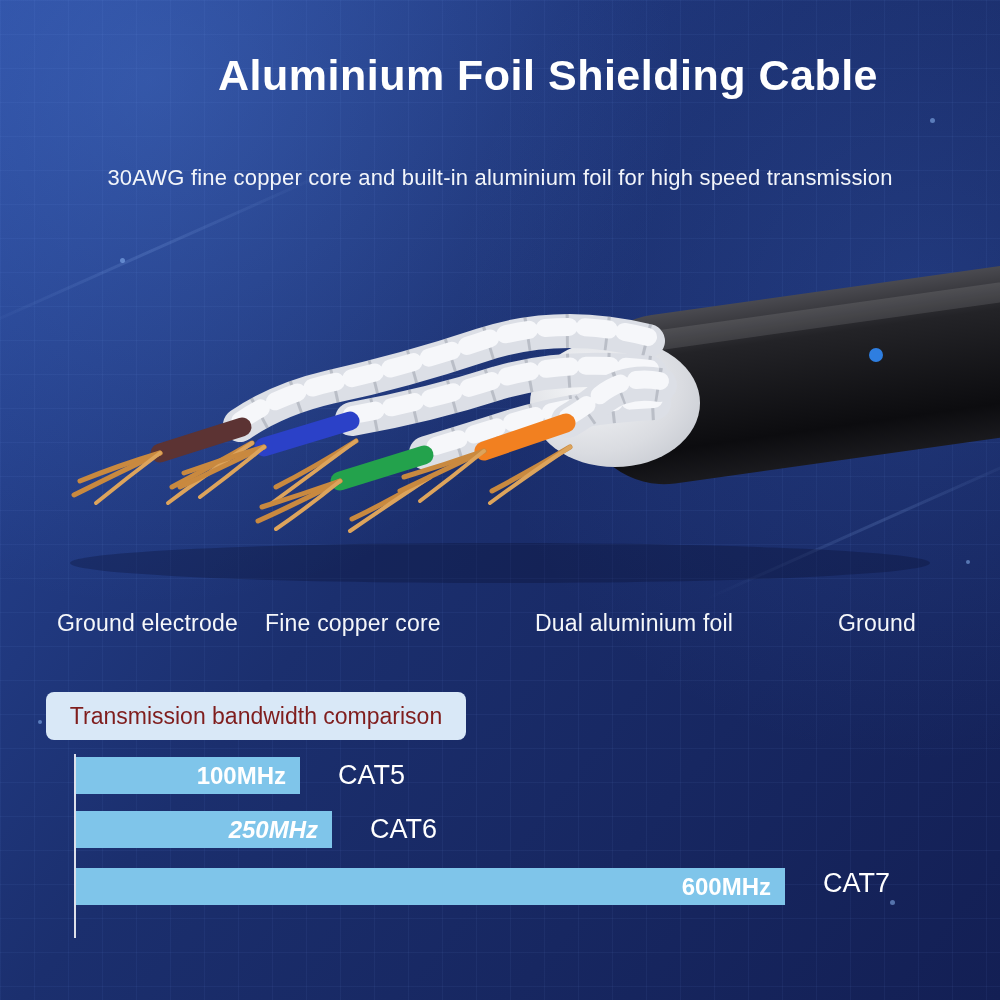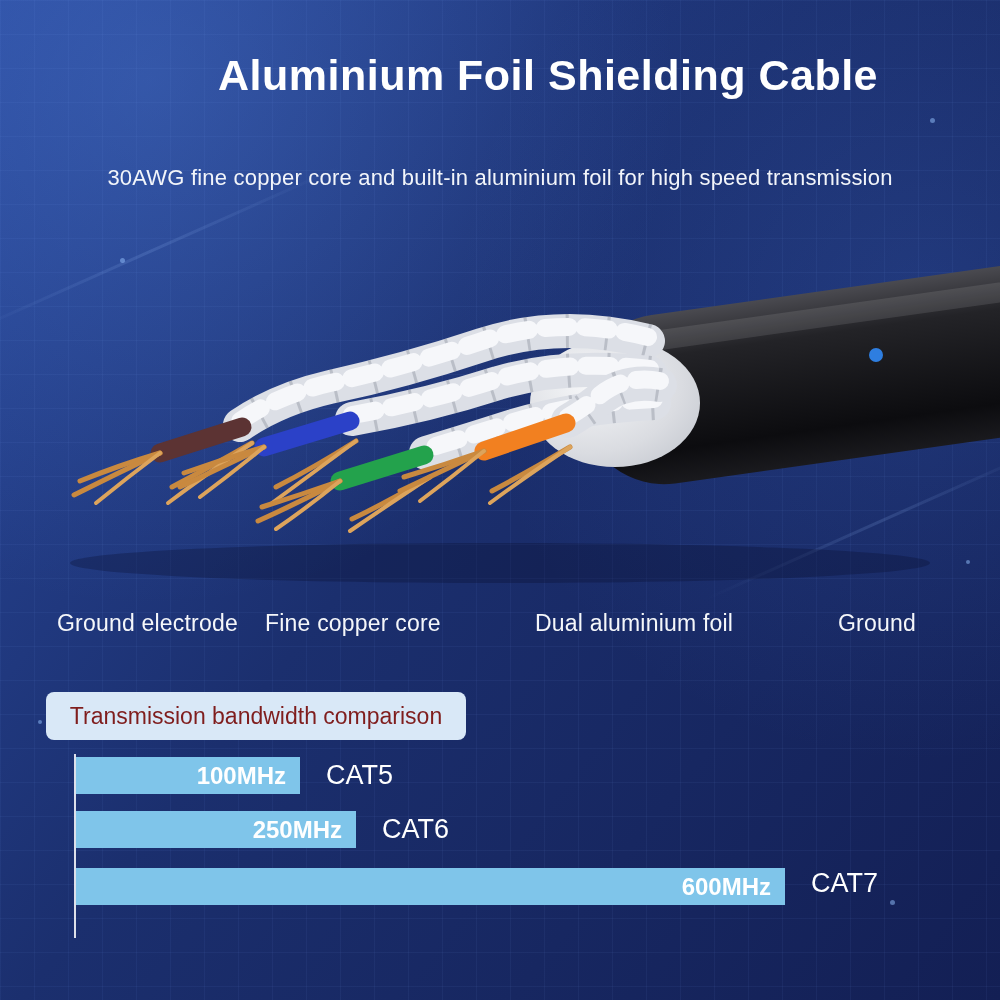--- a/index.html
+++ b/index.html
@@ -54,21 +54,21 @@
     position:absolute;left:74px;top:754px;width:2px;height:184px;
     background:rgba(255,255,255,0.85);
   }
   .chart{position:absolute;left:76px;top:757px;width:920px;}
   .bar-row{display:flex;align-items:center;height:37px;margin-bottom:17px;}
   .bar{
     height:37px;display:flex;align-items:center;justify-content:flex-end;
     padding-right:14px;box-sizing:border-box;
   }
   .bar .mhz{color:#ffffff;font-weight:bold;font-size:24px;white-space:nowrap;}
-  .cat{color:#ffffff;font-size:27px;margin-left:26px;white-space:nowrap;}
+  .cat{color:#ffffff;font-size:27px;margin-left:38px;white-space:nowrap;}
 </style>
 </head>
 <body>
 
 <div class="stage">
   <div class="bg-grid"></div>
   <div class="streak s1"></div>
   <div class="streak s2"></div>
   <span class="dot" style="left:120px;top:258px;width:5px;height:5px;"></span>
   <span class="dot" style="left:930px;top:118px;width:5px;height:5px;"></span>
@@ -173,21 +173,21 @@
 
   <div class="axis-line"></div>
   <div class="chart">
     <div class="bar-row">
       <div class="bar" style="width: 224px; background: rgb(127, 197, 234);">
         <span class="mhz">100MHz</span>
       </div>
       <span class="cat">CAT5</span>
     </div>
     <div class="bar-row">
-      <div class="bar" style="width: 280px; background: rgb(127, 197, 234);">
+      <div class="bar" style="width: 256px; background: rgb(127, 197, 234); font-style: italic;">
         <span class="mhz">250MHz</span>
       </div>
       <span class="cat">CAT6</span>
     </div>
     <div class="bar-row">
       <div class="bar" style="width: 709px; background: rgb(127, 197, 234); margin-top: 6px;">
         <span class="mhz">600MHz</span>
       </div>
       <span class="cat">CAT7</span>
     </div>

